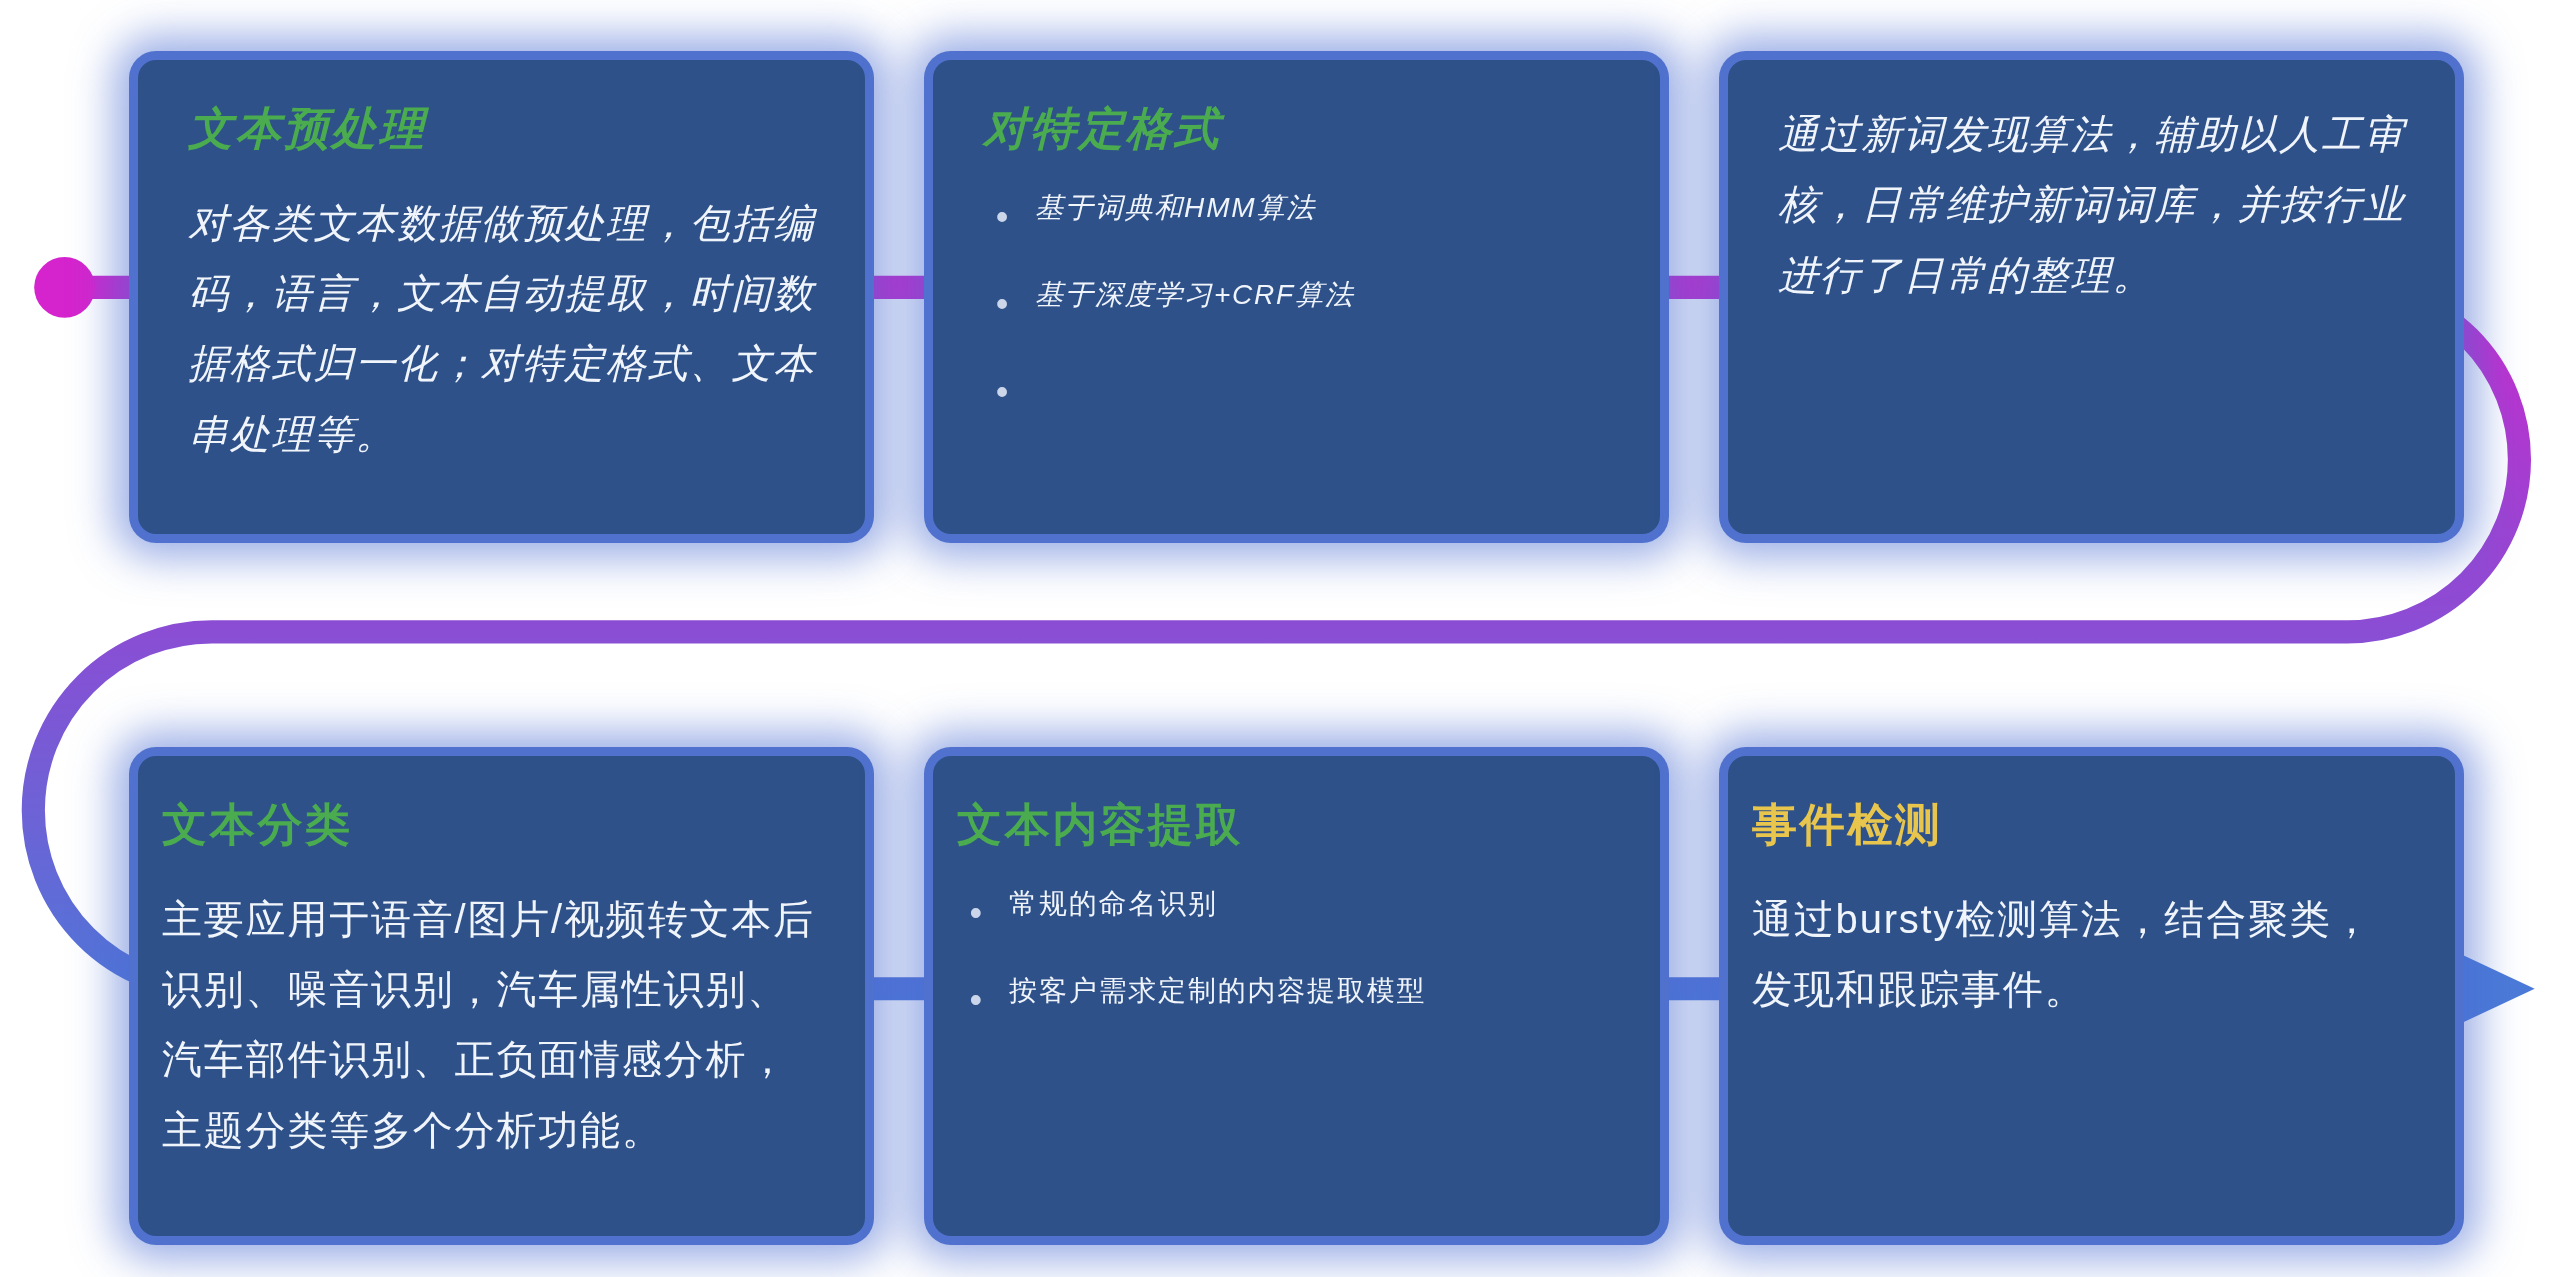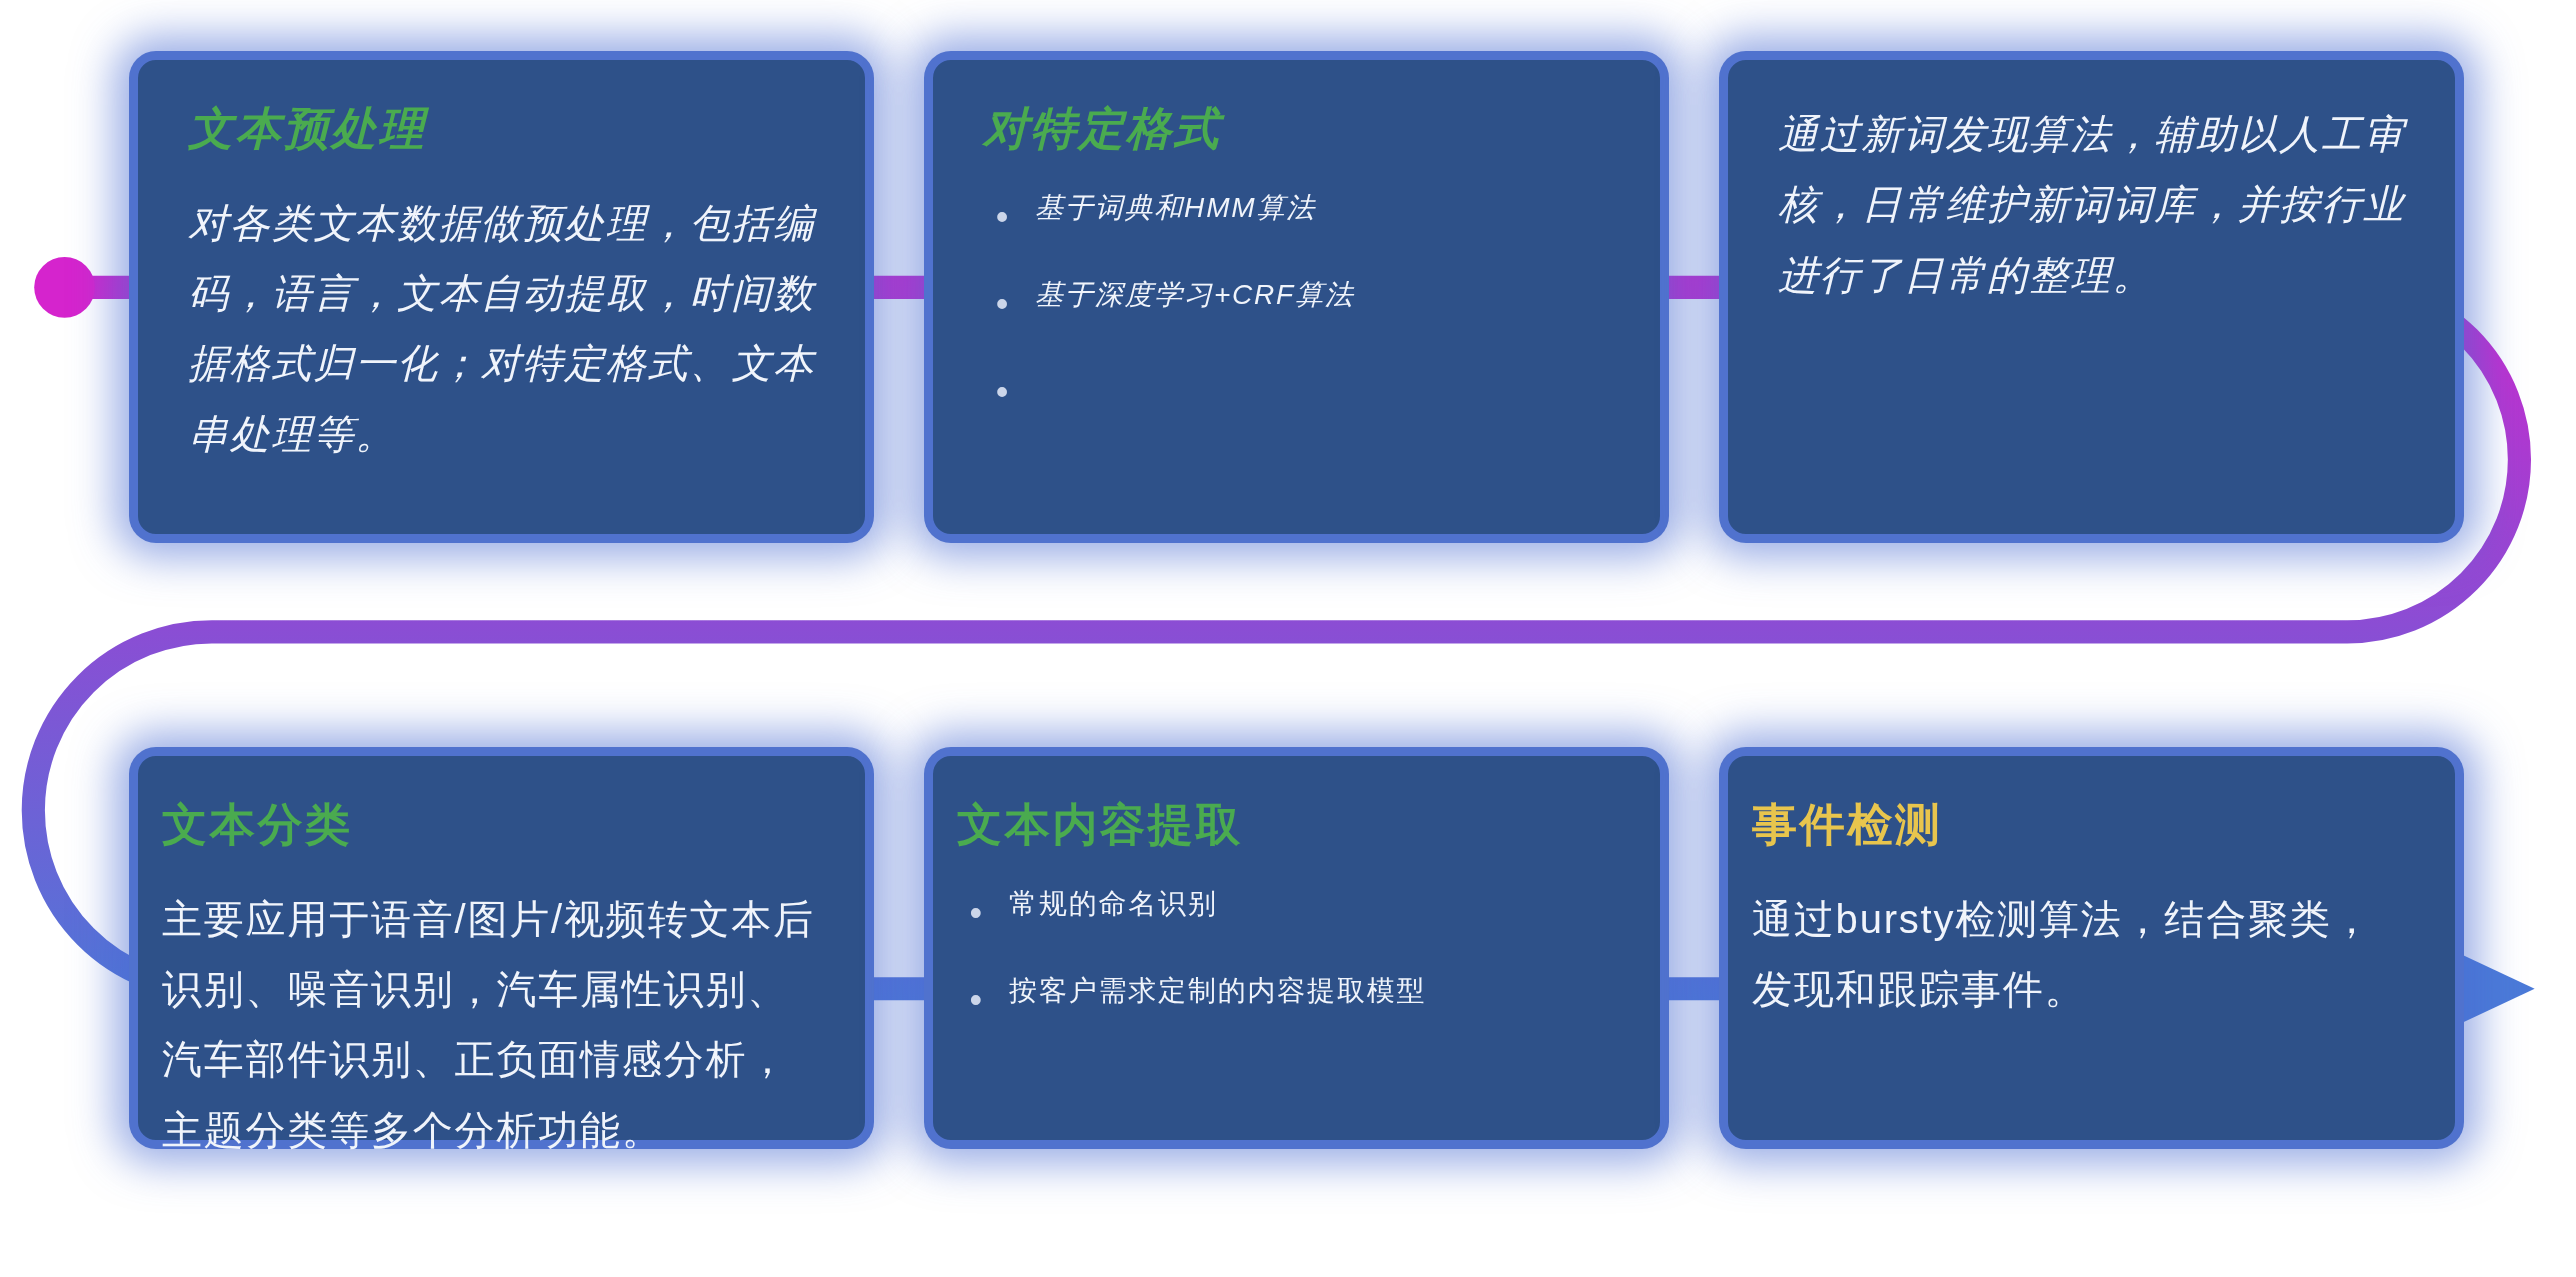--- a/index.html
+++ b/index.html
@@ -35,21 +35,21 @@
   .card {
     box-sizing: border-box;
     width: 745px;
     background: #2e5189;
     border: 9px solid rgba(82, 116, 210, 0.95);
     border-radius: 27px;
     box-shadow: 0 0 41px 14.3px rgba(73, 108, 210, 0.55);
     padding: 39px 50px;
   }
   .row-top .card { height: 492px; }
-  .row-bottom .card { height: 402px; padding-left: 24px; }
+  .row-bottom .card { height: 498px; padding-left: 24px; }
   .card-title {
     margin: 0 0 28.6px 0;
     font-size: 45px;
     font-weight: bold;
     letter-spacing: 2.7px;
   }
   .card-title.green { color: #4aab4f; }
   .card-title.yellow { color: #e8c54d; }
   .card-body {
     margin: 0;

